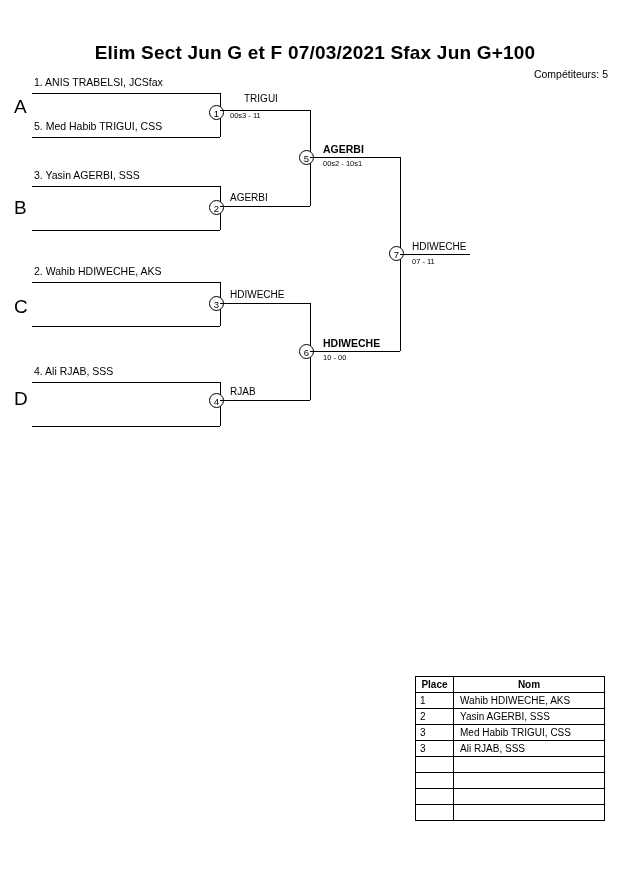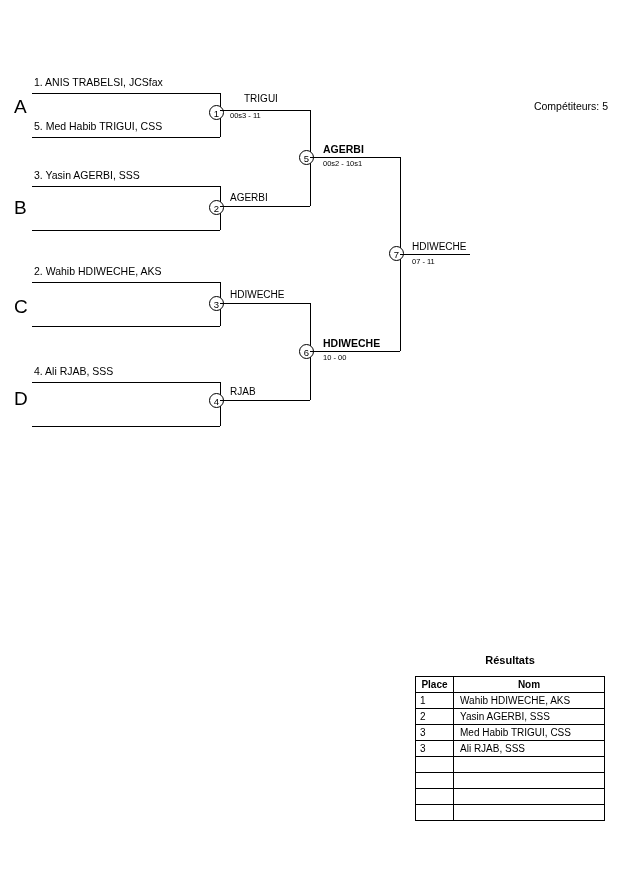--- a/index.html
+++ b/index.html
@@ -29,21 +29,20 @@
     font-size: 19px;
     font-weight: bold;
     letter-spacing: 0.2px;
   }
   .competitors {
     position: absolute;
     right: 22px;
     top: 68px;
     font-size: 10.5px;
     text-align: right;
-    margin-top: 32px;
   }
 
   
   .group-letter {
     position: absolute;
     font-size: 19px;
     font-weight: normal;
     font-family: "Liberation Sans", sans-serif;
   }
 
@@ -132,20 +131,21 @@
   table.results td.col-name {
     text-align: left;
     padding-left: 6px;
   }
 </style>
 </head>
 <body>
 
 <div class="page">
 
+  <div class="title">Elim Sect Jun G et F  07/03/2021  Sfax   Jun G+100</div>
   <div class="competitors">Compétiteurs: 5</div>
 
   <div class="group-letter" style="left:14px; top:96px;">A</div>
   <div class="group-letter" style="left:14px; top:197px;">B</div>
   <div class="group-letter" style="left:14px; top:296px;">C</div>
   <div class="group-letter" style="left:14px; top:388px;">D</div>
 
   <div class="player" style="left:34px; top:76px;">1. ANIS TRABELSI, JCSfax</div>
   <div class="hline" style="left:32px; top:93px; width:188px;"></div>
   <div class="player" style="left:34px; top:120px;">5. Med Habib TRIGUI, CSS</div>
@@ -198,21 +198,20 @@
   <div class="winner bold" style="left:323px; top:337px;">HDIWECHE</div>
   <div class="score" style="left:323px; top:353px;">10 - 00</div>
   <div class="hline" style="left:310px; top:351px; width:90px;"></div>
 
   <div class="vline" style="left:400px; top:157px; height:194px;"></div>
   <div class="match-num" style="left:389px; top:246px;">7</div>
   <div class="winner" style="left:412px; top:241px;">HDIWECHE</div>
   <div class="score" style="left:412px; top:257px;">07 - 11</div>
   <div class="hline" style="left:400px; top:254px; width:70px;"></div>
 
-  <div class="results-title">Résultats</div>
   <table class="results">
     <thead>
       <tr>
         <th class="col-place">Place</th>
         <th class="col-name">Nom</th>
       </tr>
     </thead>
     <tbody>
       <tr>
         <td class="col-place">1</td>

